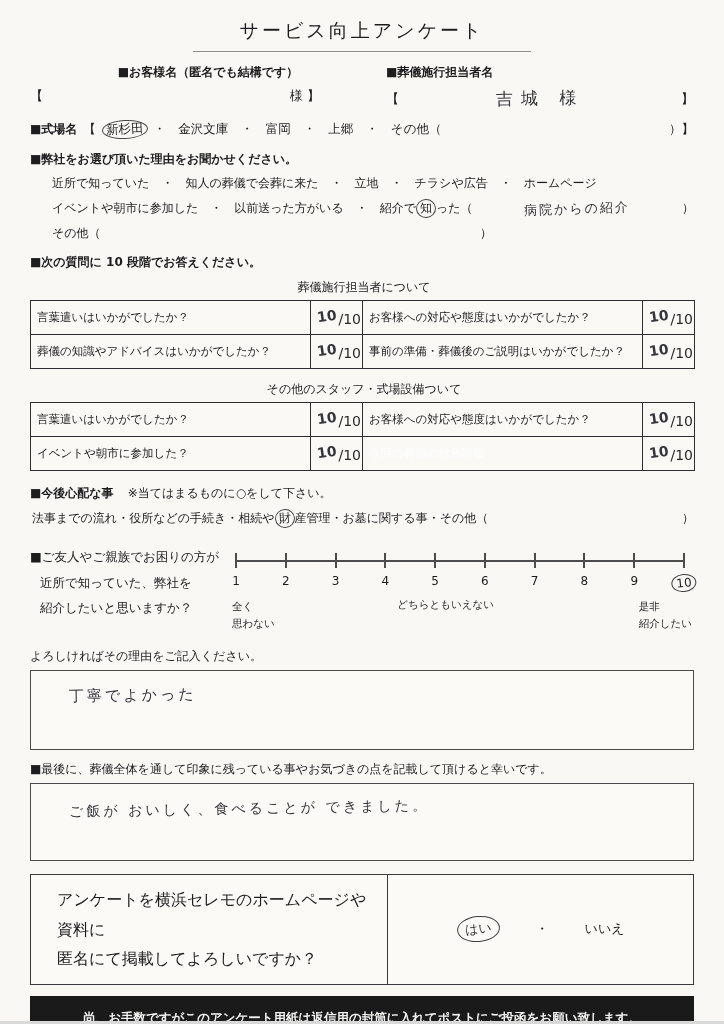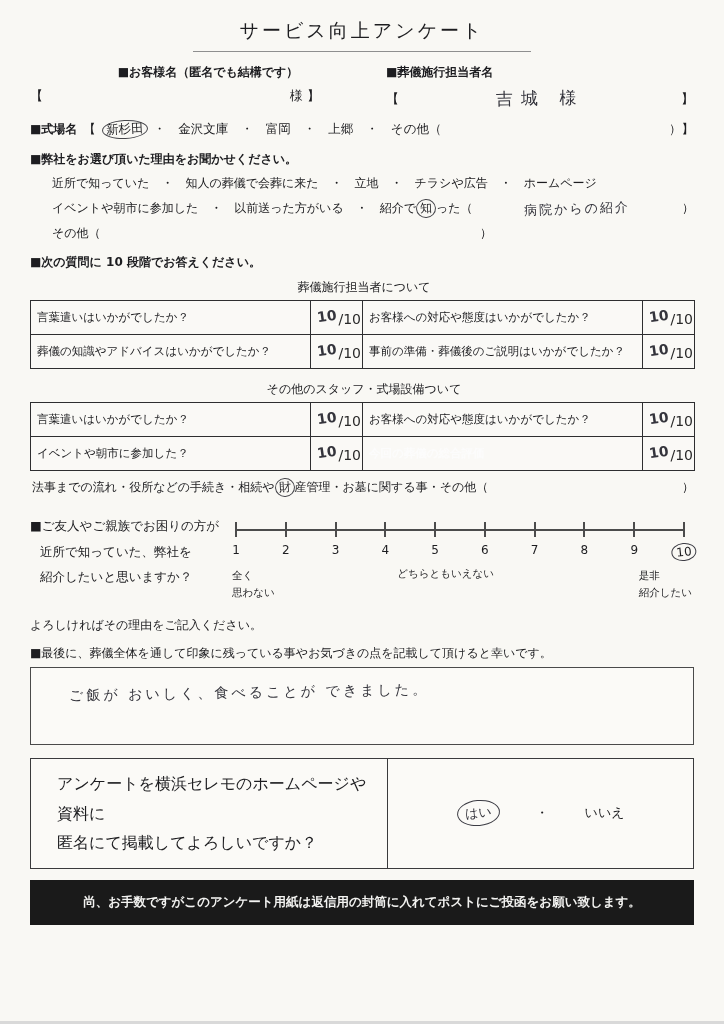--- a/index.html
+++ b/index.html
@@ -195,20 +195,24 @@
     </tr>
     <tr>
       <td class="qcell">イベントや朝市に参加した？</td>
       <td class="scell"><span class="hand score-hand">10</span><span class="denom">/10</span></td>
       <td class="qcell black-cell">今回の葬儀の総合評価</td>
       <td class="scell"><span class="hand score-hand">10</span><span class="denom">/10</span></td>
     </tr>
   </tbody>
     </table>
 
+  <div class="concern-head">
+    <span class="sec-label">■今後心配な事</span>
+    <span>※当てはまるものに○をして下さい。</span>
+  </div>
   <div class="concern-line">
     <span>法事までの流れ・役所などの手続き・相続や</span>
     <span class="circle-mark">財</span>
     <span>産管理・お墓に関する事・その他（</span>
     <span class="grow"></span>
     <span>）</span>
   </div>
 
   <div class="recommend">
     <div class="rec-q">
@@ -244,20 +248,23 @@
       </div>
       <div class="lbl-mid">どちらともいえない</div>
       <div class="lbl-high">
         <div>是非</div>
         <div>紹介したい</div>
       </div>
     </div>
   </div>
 
   <div class="box-label">よろしければその理由をご記入ください。</div>
+  <div class="write-box">
+    <span class="hand hand-comment" style="font-size:15px;">丁寧でよかった</span>
+  </div>
 
   <div class="box-label" style="margin-top:11px;">■最後に、葬儀全体を通して印象に残っている事やお気づきの点を記載して頂けると幸いです。</div>
   <div class="write-box" style="height:78px;">
     <span class="hand hand-comment">ご飯が おいしく、食べることが できました。</span>
   </div>
 
   <div class="perm">
     <div class="perm-left">
       <div>アンケートを横浜セレモのホームページや資料に</div>
       <div>匿名にて掲載してよろしいですか？</div>

